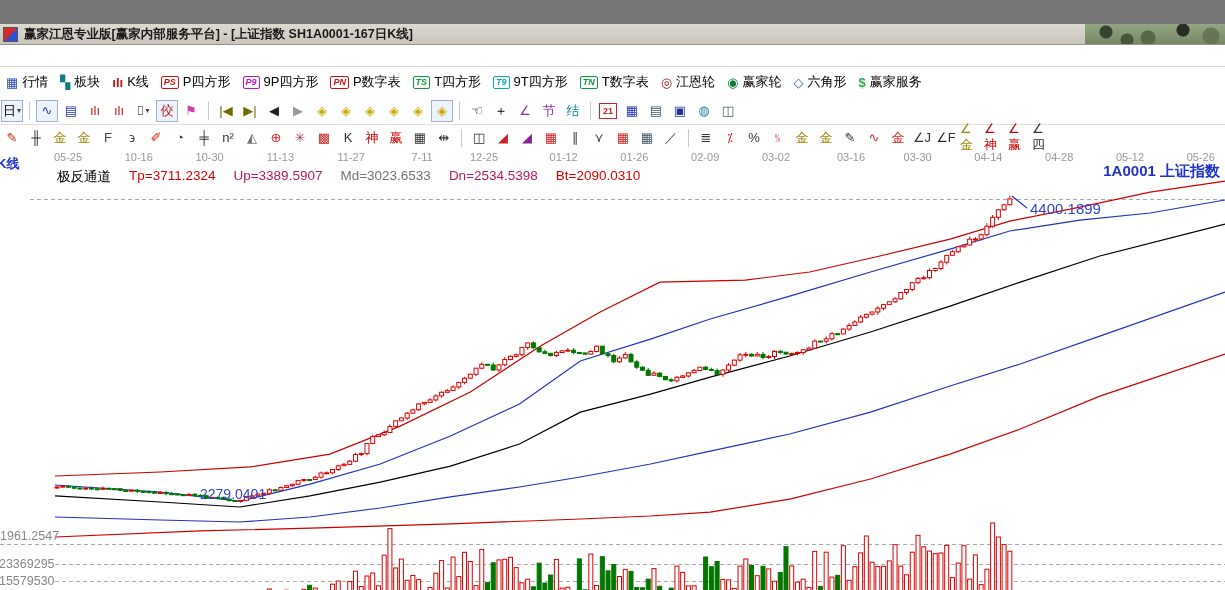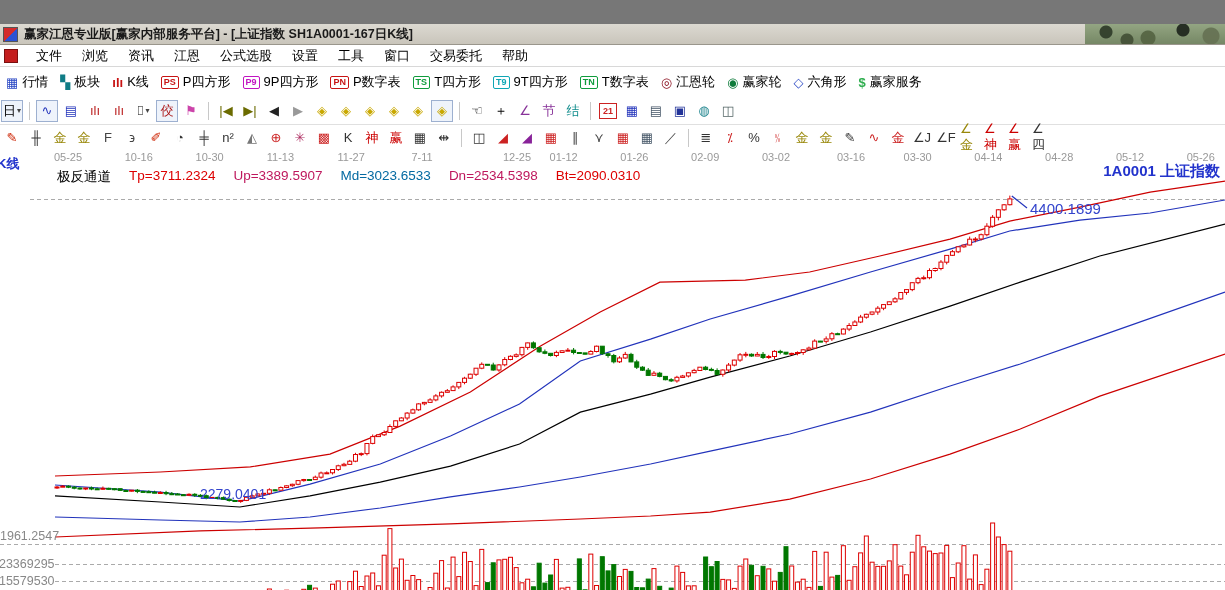--- a/index.html
+++ b/index.html
@@ -24,69 +24,54 @@
   .menubar{position:absolute;left:0;top:21px;width:1225px;height:21px;background:#fff;
     display:flex;align-items:center;font-size:13px;color:#000;}
   .mdiicon{width:12px;height:12px;margin:0 8px 0 4px;background:#c41e1e;border:1px solid #7a1010;}
   .menuitem{padding:0 10px;white-space:nowrap;cursor:default;}
   
   .tb{position:absolute;left:0;width:1225px;background:#fff;display:flex;align-items:center;}
   .tb1{top:42px;height:30px;border-top:1px solid #d8d8d8;border-bottom:1px solid #d8d8d8;font-size:13px;}
   .tb1item{display:flex;align-items:center;margin:0 6px;white-space:nowrap;cursor:default;}
   .tb1 .ticon{font-size:13px;margin-right:4px;font-weight:bold;}
   .badge{display:inline-block;font-size:9px;font-weight:bold;line-height:11px;padding:0 2px;
-    border:1px solid currentColor;border-radius:2px;margin-right:4px;background:#fff;}
+    border:1px solid currentColor;border-radius:2px;margin-right:4px;background:#fff;font-style:italic;}
   .tb2{top:73px;height:27px;border-bottom:1px solid #e0e0e0;}
   .tb3{top:101px;height:25px;border-bottom:1px solid #c8c8c8;}
   .tico{display:inline-flex;align-items:center;justify-content:center;width:20px;height:20px;
     margin:0 1px;font-size:13px;cursor:default;border:1px solid transparent;}
   .tico.boxed{border:1px solid #9db0d0;background:#eef3fb;}
   .tbsep{width:1px;height:18px;background:#c8c8c8;margin:0 5px;}
   .dd{font-size:8px;color:#444;margin-left:1px;}
   
   .chartarea{position:absolute;left:0;top:126px;width:1225px;height:460px;background:#fff;}
   #chartsvg{position:absolute;left:0;top:0;}
   .datelbl{position:absolute;top:1px;width:70px;text-align:center;font-size:11px;color:#999;}
   .panelabel{position:absolute;left:-3px;top:5px;font-size:13px;font-weight:bold;color:#2233cc;}
   .indheader{position:absolute;left:57px;top:18px;font-size:13.5px;display:flex;gap:18px;white-space:nowrap;}
   .ind-name{color:#000;}
-  .c-red{color:#dd0000;} .c-blue{color:#be185d;} .c-black{color:#0369a1;}
+  .c-red{color:#dd0000;} .c-blue{color:#be185d;} .c-black{color:#737373;}
   .symbol{position:absolute;right:5px;top:12px;font-size:15px;font-weight:bold;color:#2233cc;}
   .hilbl{position:absolute;left:1030px;top:50px;font-size:15px;color:#3344cc;}
   .lolbl{position:absolute;left:200px;top:336px;font-size:14px;color:#3344cc;}
   .pricelbl{position:absolute;left:0;top:379px;font-size:12.5px;color:#888;}
   .vollbl{position:absolute;left:-8px;width:62px;font-size:12.5px;color:#888;text-align:left;}
   .bottomstrip{position:absolute;left:0;top:586px;width:1225px;height:4px;background:#2f63c9;}
 </style>
 </head>
 <body>
 
 <div id="app">
 
   <div class="titlebar">
     <span class="titleicon"></span>
     <span class="titletext">赢家江恩专业版[赢家内部服务平台] - [上证指数 SH1A0001-167日K线]</span>
     <span class="camo"></span>
   </div>
 
-  <div class="menubar">
-    <span class="mdiicon"></span>
-    <span id="menuitems" style="display: flex;">
-        <span class="menuitem">文件</span>
-        <span class="menuitem">浏览</span>
-        <span class="menuitem">资讯</span>
-        <span class="menuitem">江恩</span>
-        <span class="menuitem">公式选股</span>
-        <span class="menuitem">设置</span>
-        <span class="menuitem">工具</span>
-        <span class="menuitem">窗口</span>
-        <span class="menuitem">交易委托</span>
-        <span class="menuitem">帮助</span>
-      </span>
-  </div>
 
   <div class="tb tb1" id="toolbar1">
       <span class="tb1item">
         <span class="ticon" style="color: rgb(41, 71, 196);">▦</span>
         <span>行情</span>
       </span>
       <span class="tb1item">
         <span class="ticon" style="color: rgb(15, 124, 134);">▚</span>
         <span>板块</span>
       </span>
@@ -734,21 +719,21 @@
         <rect x="1007.84" y="401.2" width="4" height="56.8" fill="#ffffff" stroke="#dd0000" stroke-width="1"></rect>
         <line x1="1011.84" y1="46" x2="1027" y2="58" stroke="#2233bb" stroke-width="1.2"></line>
       </svg>
     <div id="dates">
         <span class="datelbl" style="left: 33px;">05-25</span>
         <span class="datelbl" style="left: 103.8px;">10-16</span>
         <span class="datelbl" style="left: 174.6px;">10-30</span>
         <span class="datelbl" style="left: 245.4px;">11-13</span>
         <span class="datelbl" style="left: 316.2px;">11-27</span>
         <span class="datelbl" style="left: 387px;">7-11</span>
-        <span class="datelbl" style="left: 482px;">12-25</span>
+        <span class="datelbl" style="left: 449px;">12-25</span>
         <span class="datelbl" style="left: 528.6px;">01-12</span>
         <span class="datelbl" style="left: 599.4px;">01-26</span>
         <span class="datelbl" style="left: 670.2px;">02-09</span>
         <span class="datelbl" style="left: 741px;">03-02</span>
         <span class="datelbl" style="left: 816px;">03-16</span>
         <span class="datelbl" style="left: 882.6px;">03-30</span>
         <span class="datelbl" style="left: 953.4px;">04-14</span>
         <span class="datelbl" style="left: 1024.2px;">04-28</span>
         <span class="datelbl" style="left: 1095px;">05-12</span>
         <span class="datelbl" style="left: 1165.8px;">05-26</span>

